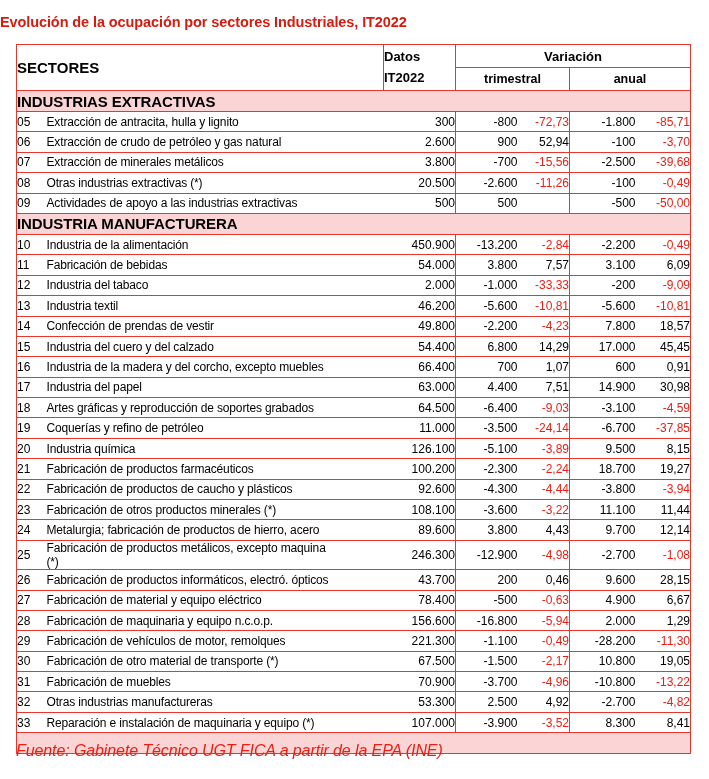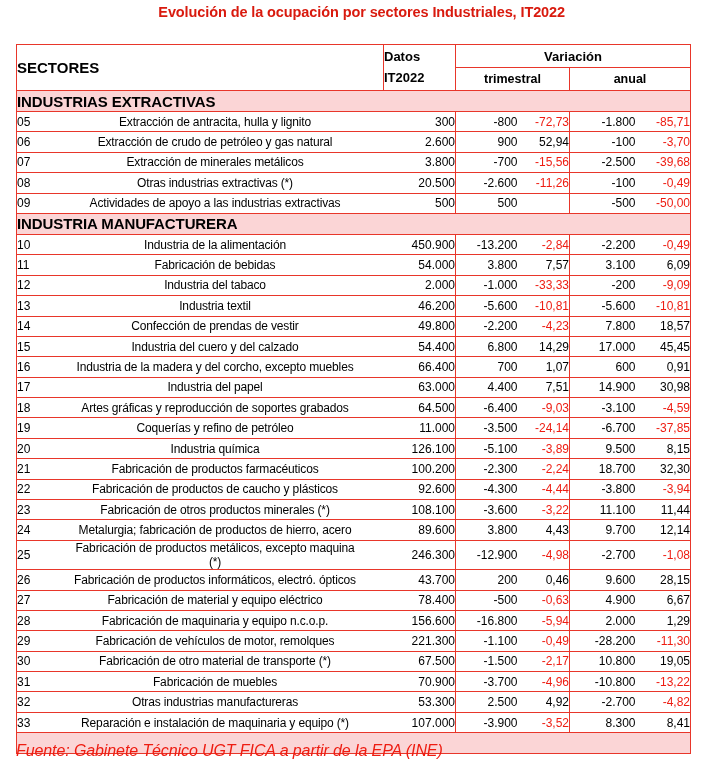--- a/index.html
+++ b/index.html
@@ -16,23 +16,23 @@
   }
   #page {
     position: relative;
     width: 709px;
     height: 779px;
     background: #ffffff;
   }
   #title {
     position: absolute;
     left: 0;
-    top: 4px;
+    top: 14px;
     width: 565px;
-    text-align: right;
+    text-align: left;
     color: #d91a0e;
     font-weight: bold;
     font-size: 14.5px;
     letter-spacing: -0.1px;
     white-space: nowrap;
   }
   #table-wrap {
     position: absolute;
     left: 16px;
     top: 44px;
@@ -92,21 +92,21 @@
   }
   
   .r td { height: 20.4px; }
   .c-code {
     text-align: left;
     padding-left: 9px;
     font-size: 12px;
     border-right: none !important;
   }
   .c-name {
-    text-align: center;
+    text-align: left;
     padding-left: 6px;
     font-size: 12px;
     border-left: none !important;
     border-right: none !important;
     letter-spacing: -0.15px;
   }
   .c-datos {
     text-align: right;
     padding-right: 6px;
     font-size: 12px;
@@ -332,21 +332,21 @@
             <td class="c-abs sep-left">9.500</td>
             <td class="c-pct pos">8,15</td>
           </tr>
           <tr class="r">
             <td class="c-code">21</td>
             <td class="c-name">Fabricación de productos farmacéuticos</td>
             <td class="c-datos">100.200</td>
             <td class="c-abs sep-left">-2.300</td>
             <td class="c-pct neg">-2,24</td>
             <td class="c-abs sep-left">18.700</td>
-            <td class="c-pct pos">32,30</td>
+            <td class="c-pct pos">19,27</td>
           </tr>
           <tr class="r">
             <td class="c-code">22</td>
             <td class="c-name">Fabricación de productos de caucho y plásticos</td>
             <td class="c-datos">92.600</td>
             <td class="c-abs sep-left">-4.300</td>
             <td class="c-pct neg">-4,44</td>
             <td class="c-abs sep-left">-3.800</td>
             <td class="c-pct neg">-3,94</td>
           </tr>

